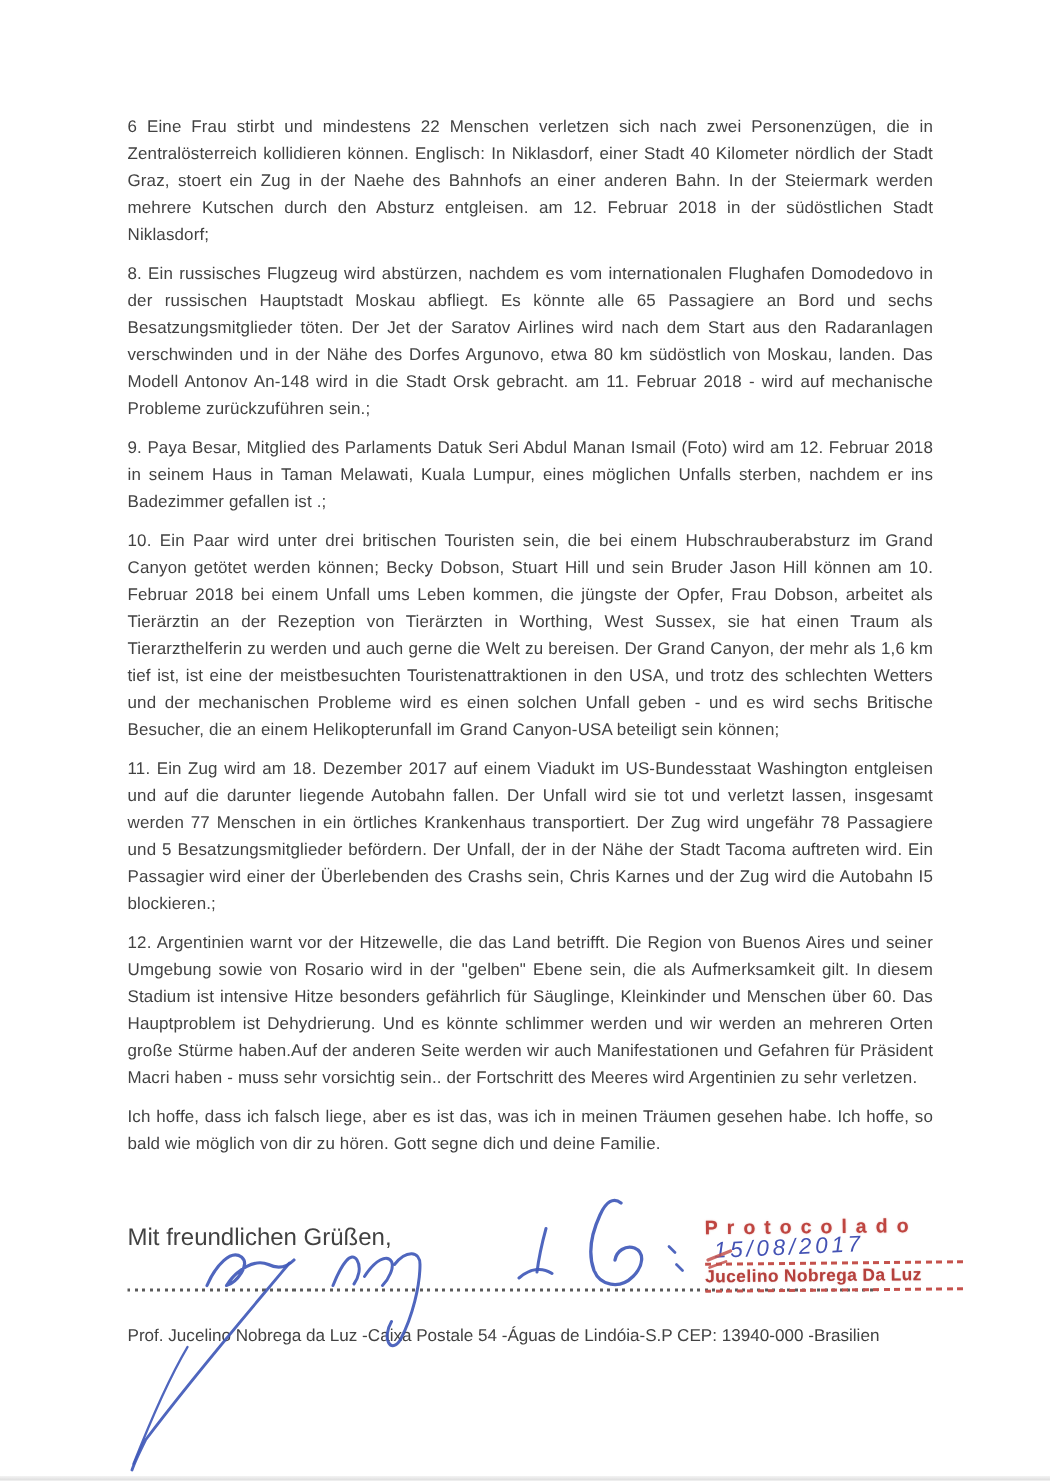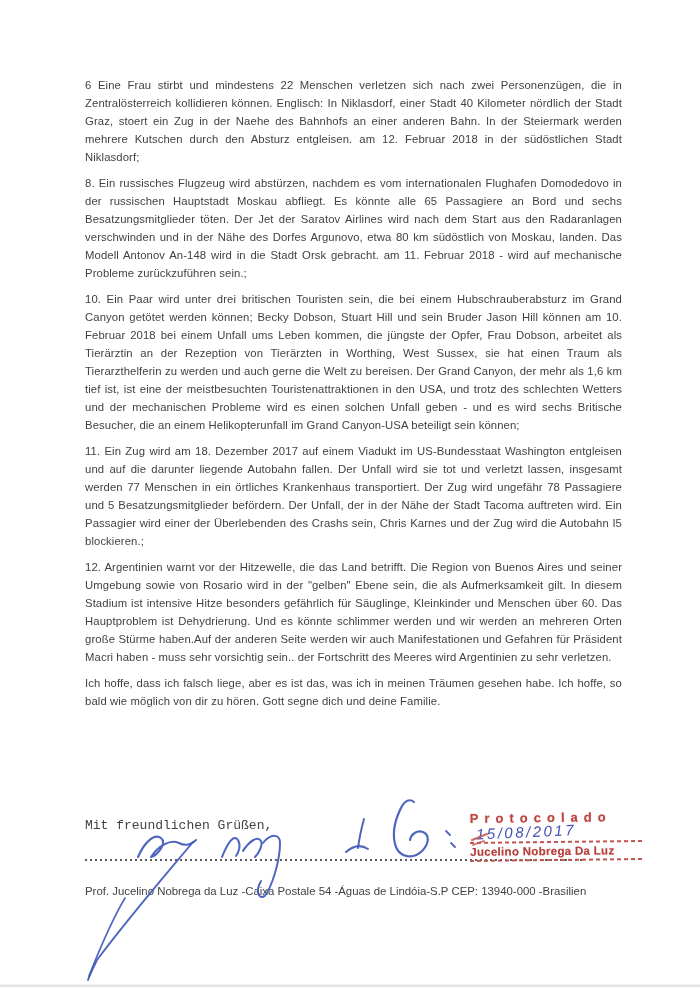--- a/index.html
+++ b/index.html
@@ -18,21 +18,21 @@
     line-height:18px;
     letter-spacing:.1px;
   }
   .letter-body p{
     margin:0 0 8px 0;
     text-align:justify;
   }
   .salutation{
     position:absolute;
     left:85px;top:818px;
-    color:#424242;font-size:13px;line-height:16px;font-family:Liberation Mono, monospace;
+    color:#424242;font-size:16px;line-height:16px;
   }
   .signature-line{
     position:absolute;
     left:85px;top:859px;width:500px;height:2px;
     background:repeating-linear-gradient(90deg,#5a5a5a 0 2px,transparent 2px 5px);
   }
   
   .stamp{
     position:absolute;left:470px;top:810px;width:172px;
     transform:rotate(-0.6deg);
@@ -77,20 +77,21 @@
   }
 </style>
 </head>
 <body>
 
 <div class="page">
 
   <div class="letter-body">
     <p>6 Eine Frau stirbt und mindestens 22 Menschen verletzen sich nach zwei Personenzügen, die in Zentralösterreich kollidieren können. Englisch: In Niklasdorf, einer Stadt 40 Kilometer nördlich der Stadt Graz, stoert ein Zug in der Naehe des Bahnhofs an einer anderen Bahn. In der Steiermark werden mehrere Kutschen durch den Absturz entgleisen. am 12. Februar 2018 in der südöstlichen Stadt Niklasdorf;</p>
     <p>8. Ein russisches Flugzeug wird abstürzen, nachdem es vom internationalen Flughafen Domodedovo in der russischen Hauptstadt Moskau abfliegt. Es könnte alle 65 Passagiere an Bord und sechs Besatzungsmitglieder töten. Der Jet der Saratov Airlines wird nach dem Start aus den Radaranlagen verschwinden und in der Nähe des Dorfes Argunovo, etwa 80 km südöstlich von Moskau, landen. Das Modell Antonov An-148 wird in die Stadt Orsk gebracht. am 11. Februar 2018 - wird auf mechanische Probleme zurückzuführen sein.;</p>
+    <p>9. Paya Besar, Mitglied des Parlaments Datuk Seri Abdul Manan Ismail (Foto) wird am 12. Februar 2018 in seinem Haus in Taman Melawati, Kuala Lumpur, eines möglichen Unfalls sterben, nachdem er ins Badezimmer gefallen ist .;</p>
     <p>10. Ein Paar wird unter drei britischen Touristen sein, die bei einem Hubschrauberabsturz im Grand Canyon getötet werden können; Becky Dobson, Stuart Hill und sein Bruder Jason Hill können am 10. Februar 2018 bei einem Unfall ums Leben kommen, die jüngste der Opfer, Frau Dobson, arbeitet als Tierärztin an der Rezeption von Tierärzten in Worthing, West Sussex, sie hat einen Traum als Tierarzthelferin zu werden und auch gerne die Welt zu bereisen. Der Grand Canyon, der mehr als 1,6 km tief ist, ist eine der meistbesuchten Touristenattraktionen in den USA, und trotz des schlechten Wetters und der mechanischen Probleme wird es einen solchen Unfall geben - und es wird sechs Britische Besucher, die an einem Helikopterunfall im Grand Canyon-USA beteiligt sein können;</p>
     <p>11. Ein Zug wird am 18. Dezember 2017 auf einem Viadukt im US-Bundesstaat Washington entgleisen und auf die darunter liegende Autobahn fallen. Der Unfall wird sie tot und verletzt lassen, insgesamt werden 77 Menschen in ein örtliches Krankenhaus transportiert. Der Zug wird ungefähr 78 Passagiere und 5 Besatzungsmitglieder befördern. Der Unfall, der in der Nähe der Stadt Tacoma auftreten wird. Ein Passagier wird einer der Überlebenden des Crashs sein, Chris Karnes und der Zug wird die Autobahn I5 blockieren.;</p>
     <p>12. Argentinien warnt vor der Hitzewelle, die das Land betrifft. Die Region von Buenos Aires und seiner Umgebung sowie von Rosario wird in der "gelben" Ebene sein, die als Aufmerksamkeit gilt. In diesem Stadium ist intensive Hitze besonders gefährlich für Säuglinge, Kleinkinder und Menschen über 60. Das Hauptproblem ist Dehydrierung. Und es könnte schlimmer werden und wir werden an mehreren Orten große Stürme haben.Auf der anderen Seite werden wir auch Manifestationen und Gefahren für Präsident Macri haben - muss sehr vorsichtig sein.. der Fortschritt des Meeres wird Argentinien zu sehr verletzen.</p>
     <p>Ich hoffe, dass ich falsch liege, aber es ist das, was ich in meinen Träumen gesehen habe. Ich hoffe, so bald wie möglich von dir zu hören. Gott segne dich und deine Familie.</p>
   </div>
 
   <div class="salutation">Mit freundlichen Grüßen,</div>
 
   <div class="signature-line"></div>
 

